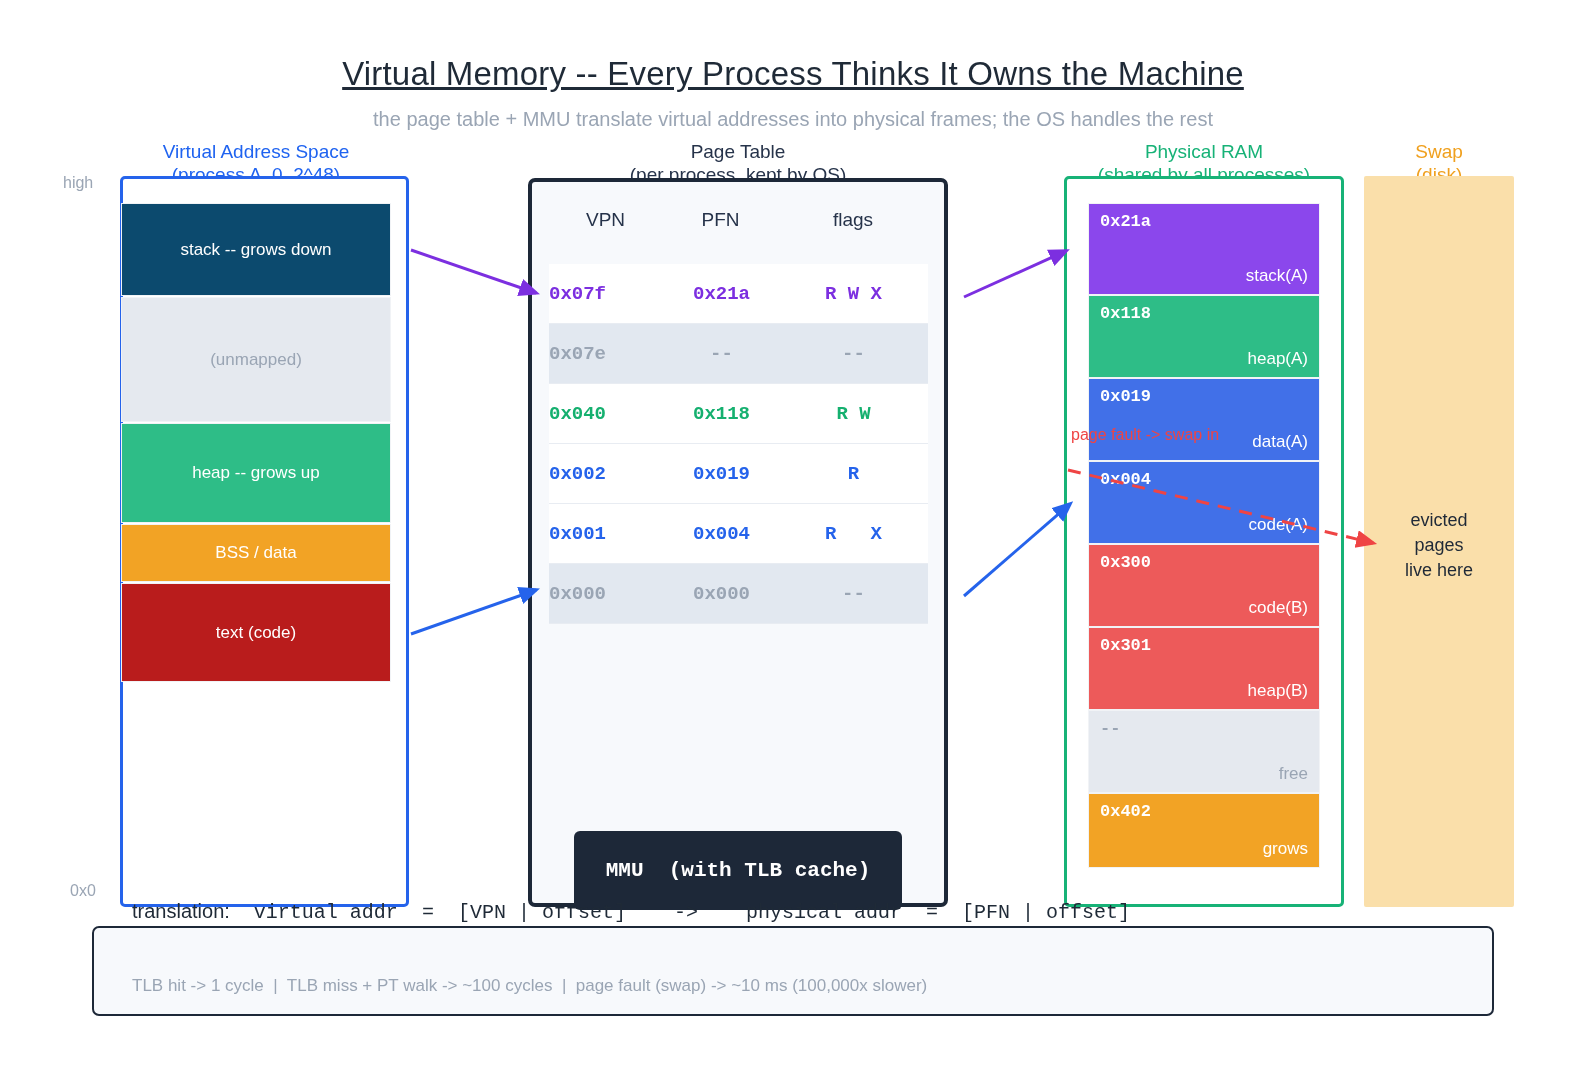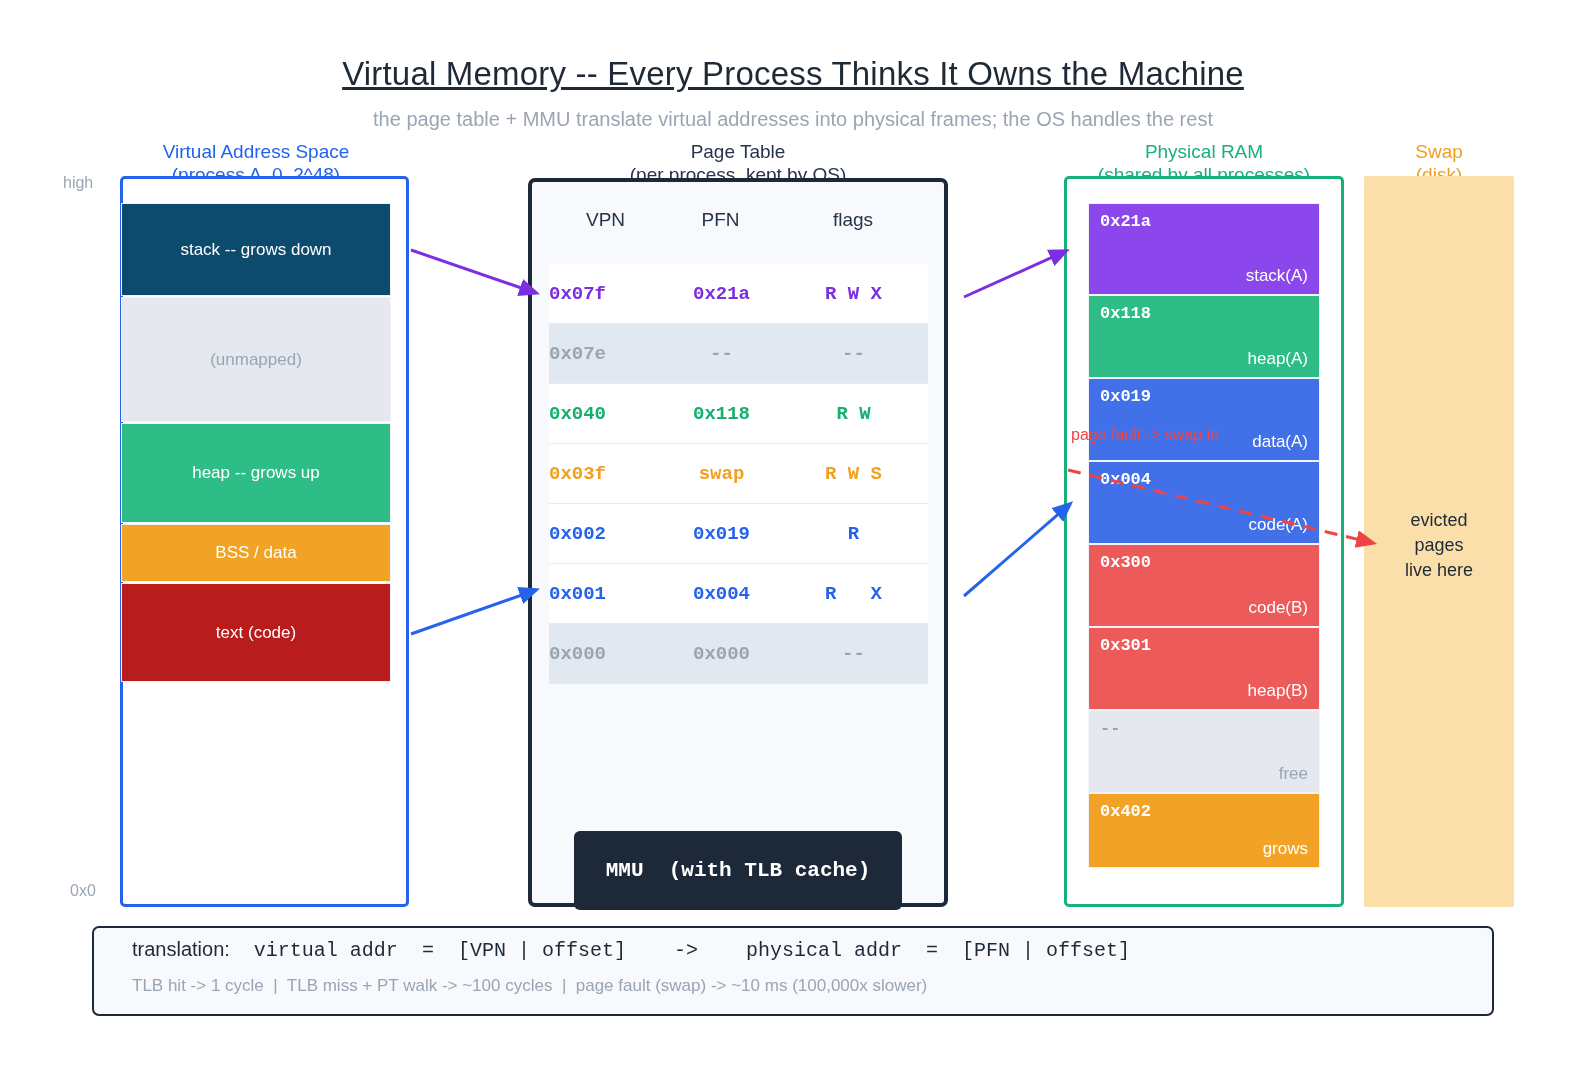--- a/index.html
+++ b/index.html
@@ -121,21 +121,21 @@
   #pf-label{
     position:absolute;left:1071px;top:426px;font-size:16px;color:#ef4444;
   }
 
   
   #legend{
     position:absolute;left:92px;top:926px;width:1402px;height:90px;
     background:#f7f9fc;border:2px solid #1d2838;border-radius:7px;box-sizing:border-box;
   }
   #legend-line1{
-    position:absolute;left:132px;top:938px;font-size:20px;color:#1f2a37;white-space:pre;
+    position:absolute;left:132px;top:900px;font-size:20px;color:#1f2a37;white-space:pre;
   }
   #legend-line1 .lead{font-family:"Liberation Sans","DejaVu Sans",sans-serif;}
   #legend-line2{
     position:absolute;left:132px;top:976px;font-size:17px;color:#9aa5b4;white-space:pre;
   }
 
   #arrows{position:absolute;left:0;top:0;width:1586px;height:1068px;pointer-events:none;}
 </style>
 </head>
 <body>
@@ -176,25 +176,20 @@
     </div>
     <div class="pt-row dim" style="color: rgb(154, 165, 180);">
       <span class="c-vpn">0x07e</span>
       <span class="c-pfn">--</span>
       <span class="c-flg">--</span>
     </div>
     <div class="pt-row" style="color: rgb(21, 176, 111);">
       <span class="c-vpn">0x040</span>
       <span class="c-pfn">0x118</span>
       <span class="c-flg">R W</span>
-    </div>
-    <div class="pt-row" style="color: rgb(242, 160, 30);">
-      <span class="c-vpn">0x03f</span>
-      <span class="c-pfn">swap</span>
-      <span class="c-flg">R W S</span>
     </div>
     <div class="pt-row" style="color: rgb(37, 99, 235);">
       <span class="c-vpn">0x002</span>
       <span class="c-pfn">0x019</span>
       <span class="c-flg">R</span>
     </div>
     <div class="pt-row" style="color: rgb(37, 99, 235);">
       <span class="c-vpn">0x001</span>
       <span class="c-pfn">0x004</span>
       <span class="c-flg">R   X</span>

